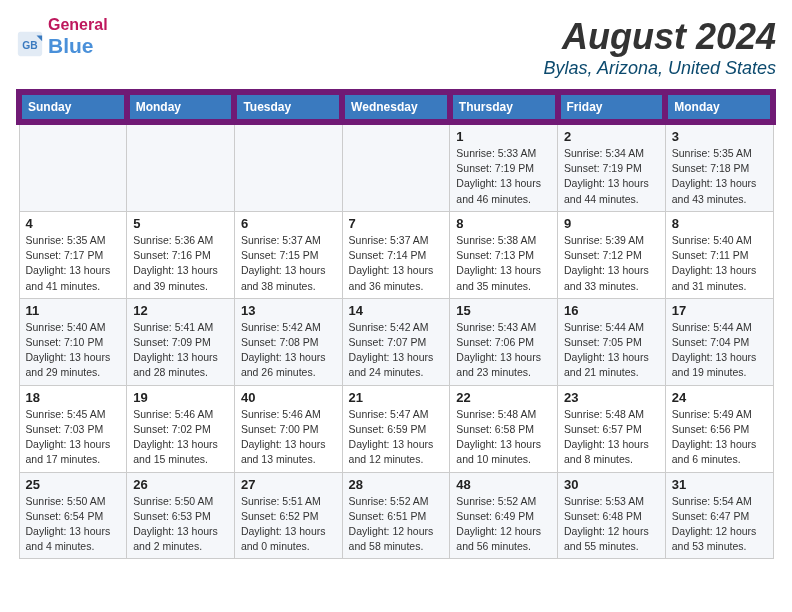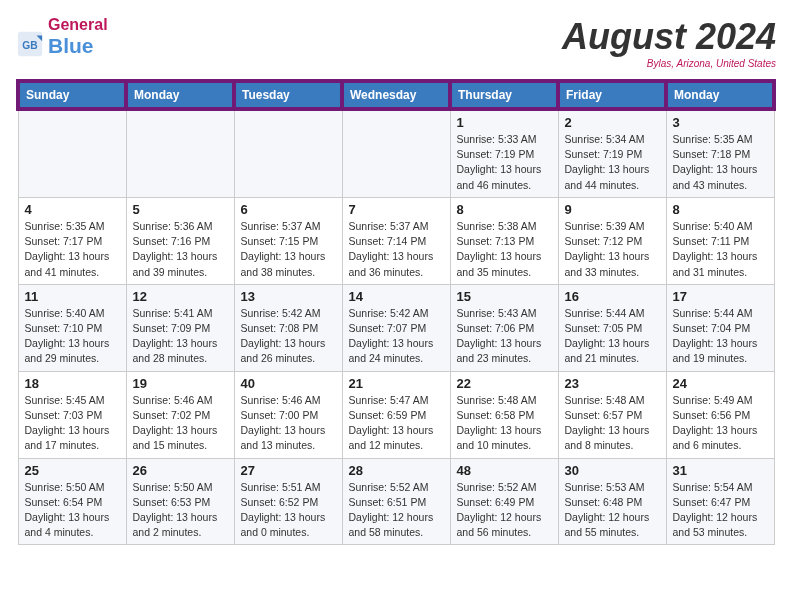--- a/index.html
+++ b/index.html
@@ -28,36 +28,36 @@
     .title-block {
       text-align: right;
       font-style: italic;
     }
     .month-title {
       font-size: 36px;
       font-weight: bold;
       color: #333;
     }
     .location {
-      font-size: 10px;
-      color: #be185d;
+      font-size: 18px;
+      color: #0c4a6e;
     }
     table {
       width: 100%;
       border-collapse: collapse;
       font-size: 11px;
     }
     thead tr th {
       background-color: #3a7abf;
       color: #fff;
       text-align: left;
       padding: 5px 6px;
       font-size: 12px;
       font-weight: bold;
-      border: 4px solid #701a75;
+      border: 6px solid #701a75;
     }
     tbody tr td {
       border: 1px solid #ccc;
       vertical-align: top;
       padding: 4px 6px;
       height: 80px;
       width: calc(100% / 7);
     }
     tbody tr:nth-child(odd) td {
       background-color: #f5f7fa;

